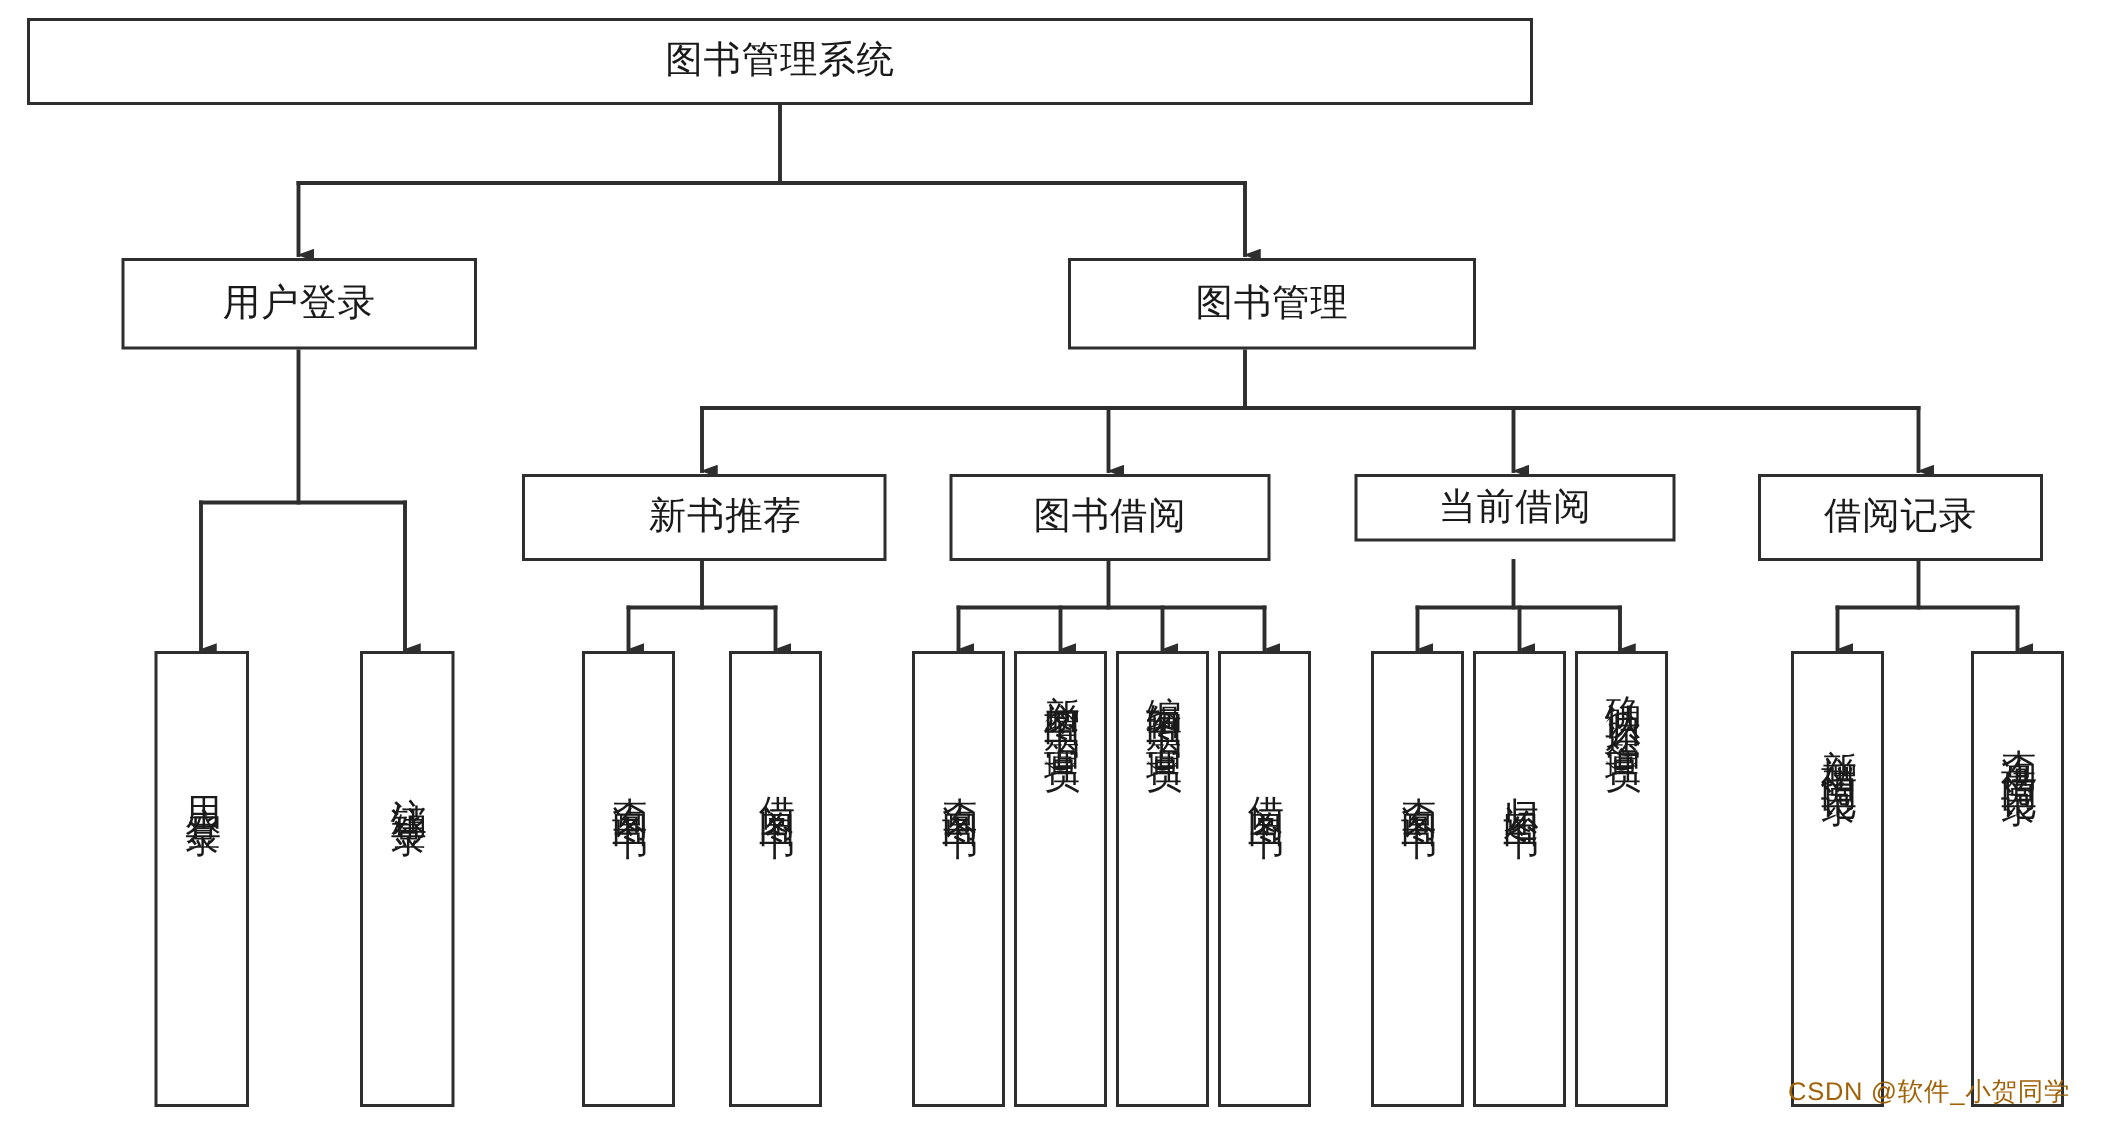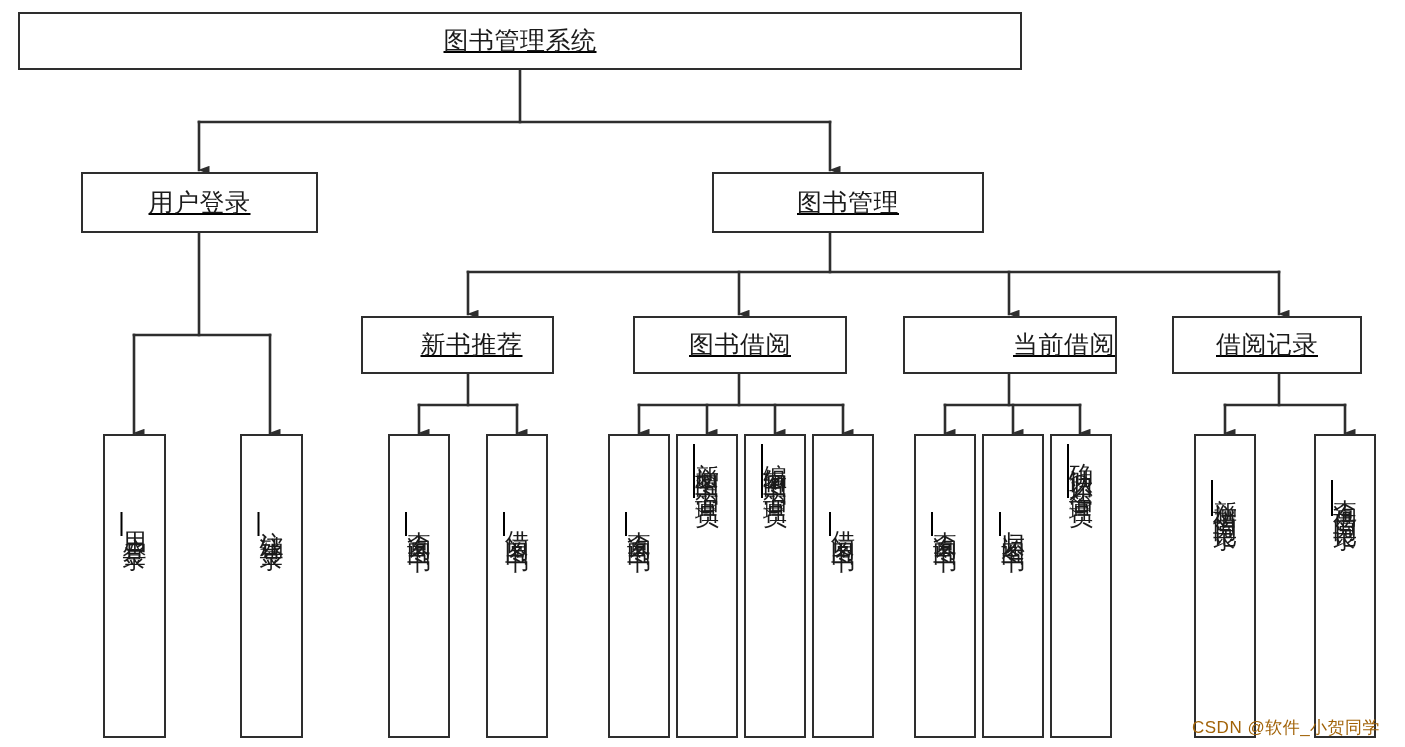--- a/index.html
+++ b/index.html
@@ -29,21 +29,20 @@
   }
   .node {
     position: absolute;
     box-sizing: border-box;
     background: #ffffff;
     border: 2.5px solid #2e2e2e;
     display: flex;
     align-items: center;
     justify-content: center;
     overflow: hidden;
-    text-decoration: underline;
   }
   .node .label {
     color: #1a1a1a;
     line-height: 1.02;
     text-align: center;
     white-space: pre;
   }
   
   .node.horiz .label {
     font-size: 25px;
@@ -137,29 +136,29 @@
   </div>
 
   <div class="node horiz" style="left:81px; top:172px; width:237px; height:61px;">
     <span class="label">用户登录</span>
   </div>
 
   <div class="node horiz" style="left:712px; top:172px; width:272px; height:61px;">
     <span class="label">图书管理</span>
   </div>
 
-  <div class="node horiz" style="left:361px; top:316px; width:193px; height:58px;padding-left:28px;">
+  <div class="node horiz" style="left:348px; top:316px; width:243px; height:58px;padding-left:28px;">
     <span class="label">新书推荐</span>
   </div>
 
   <div class="node horiz" style="left:633px; top:316px; width:214px; height:58px;">
     <span class="label">图书借阅</span>
   </div>
 
-  <div class="node horiz" style="left:903px; top:316px; width:214px; height:58px;justify-content:flex-end;">
+  <div class="node horiz" style="left:903px; top:316px; width:214px; height:45px;">
     <span class="label">当前借阅</span>
   </div>
 
   <div class="node horiz" style="left:1172px; top:316px; width:190px; height:58px;">
     <span class="label">借阅记录</span>
   </div>
 
   <div class="node vert" style="left:103px; top:434px; width:63px; height:304px; padding-top:76px;">
     <span class="label">用户登录</span>
   </div>

